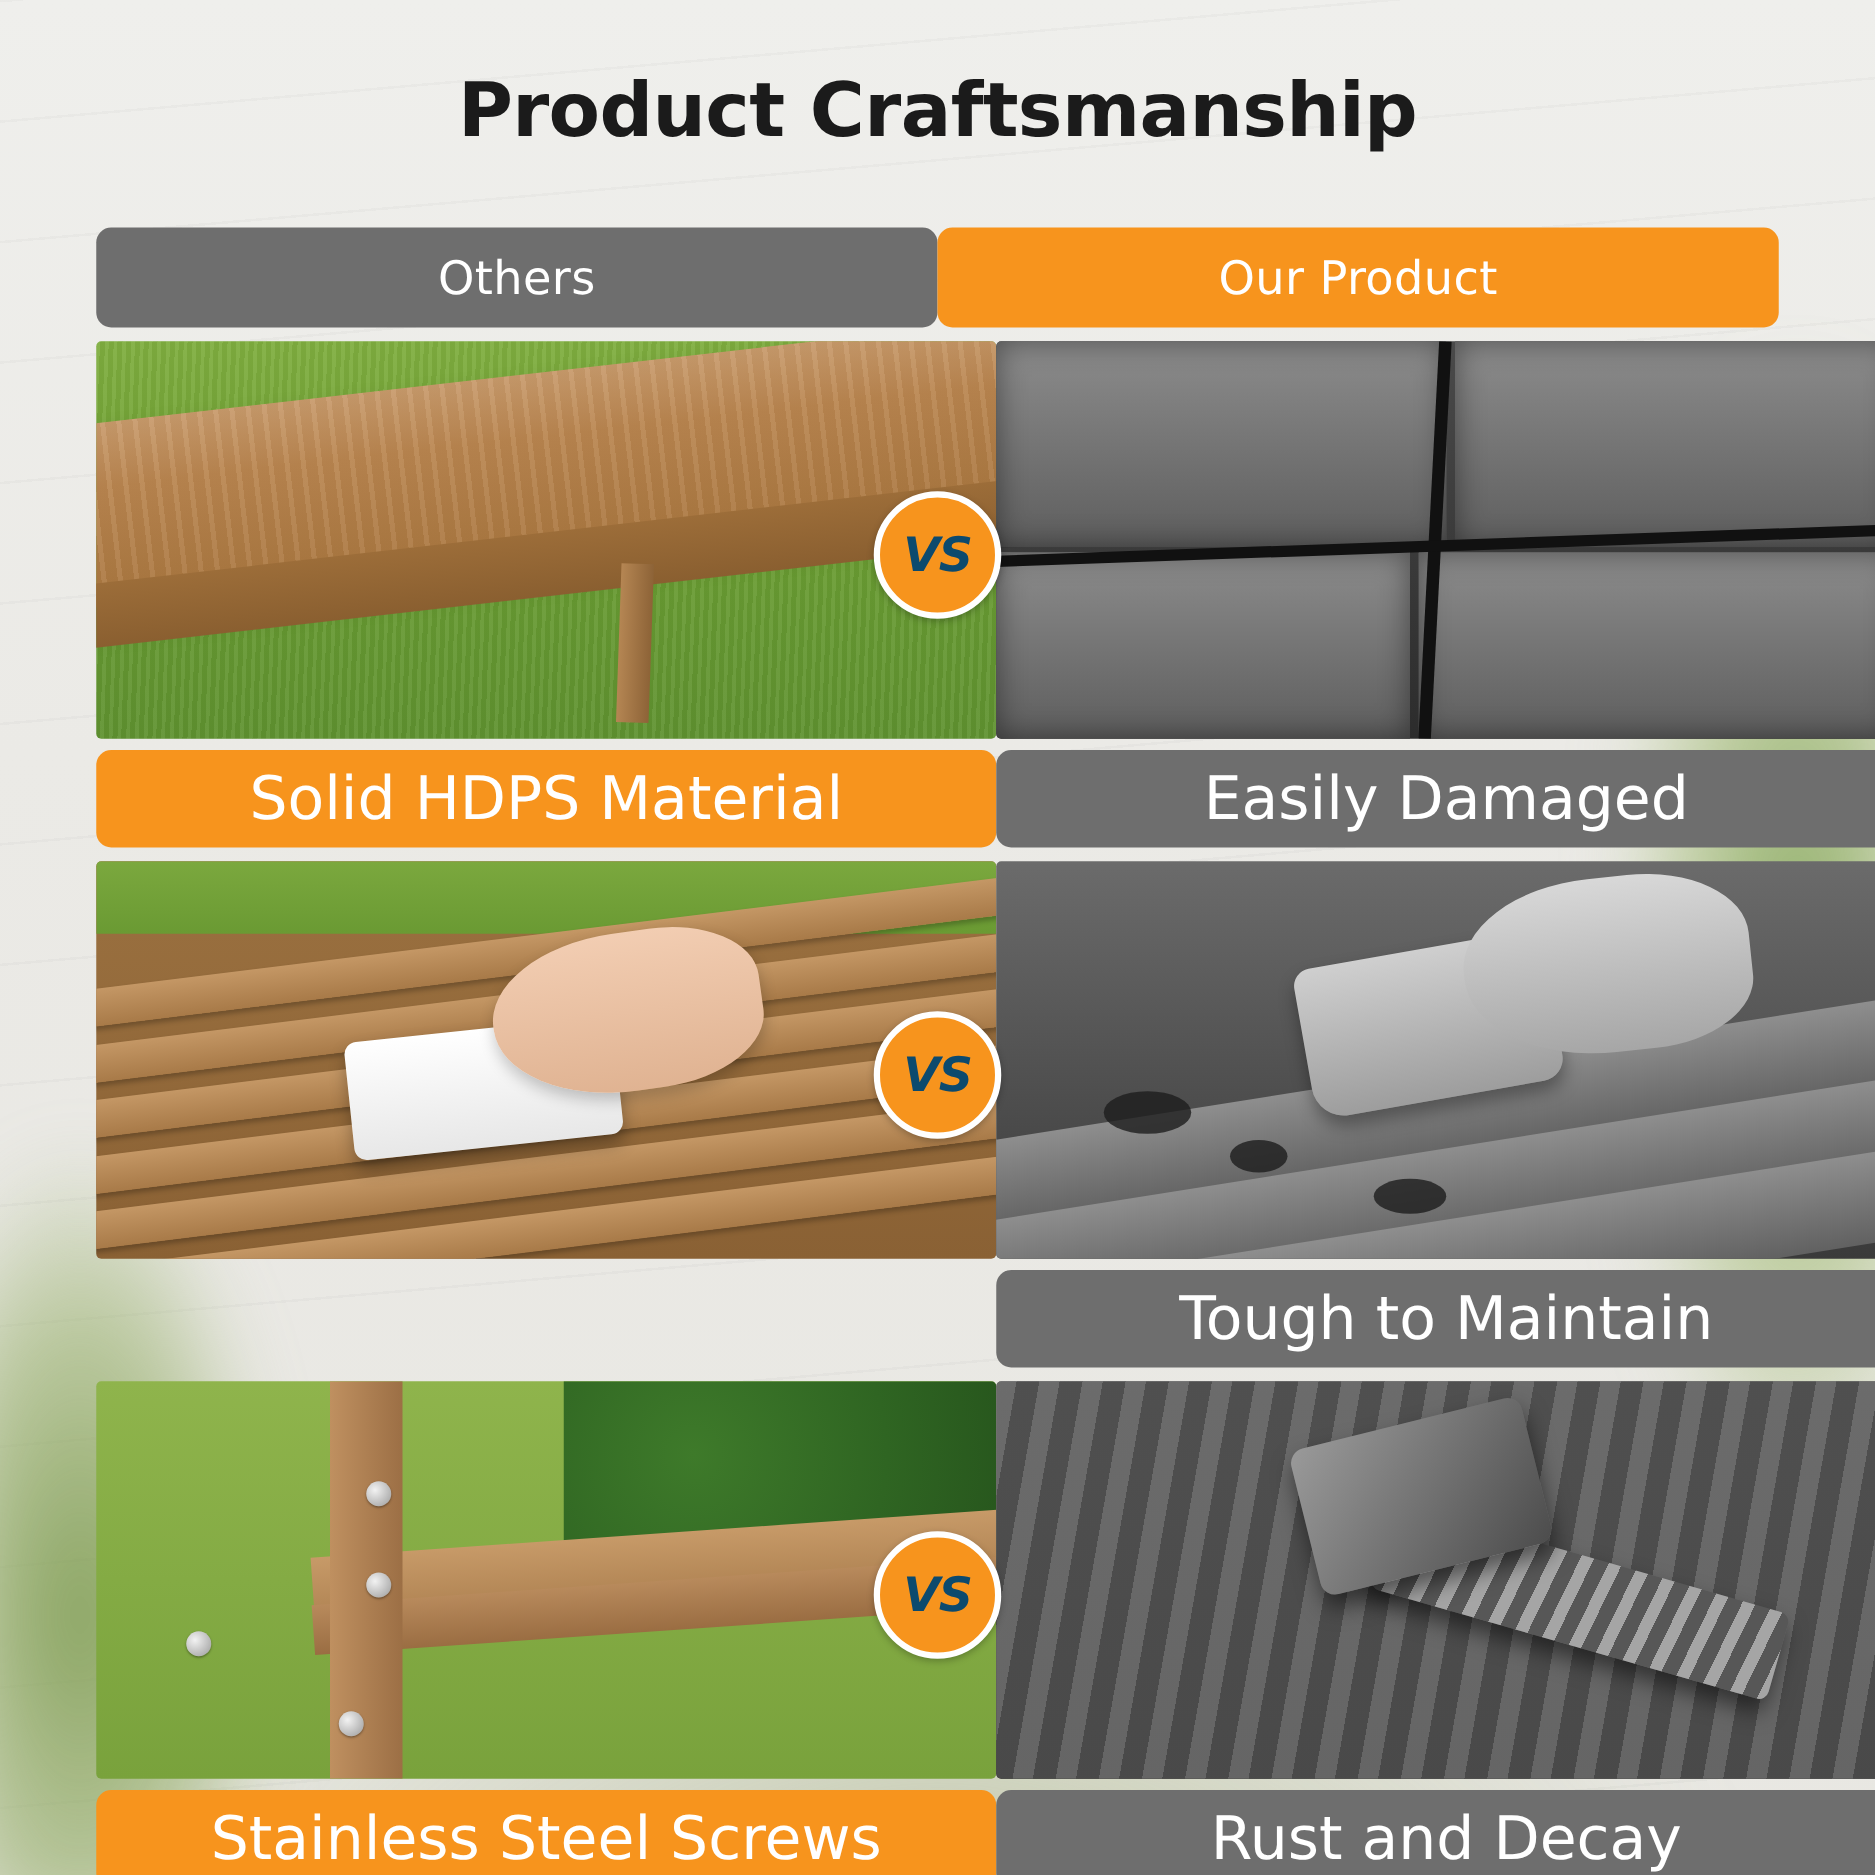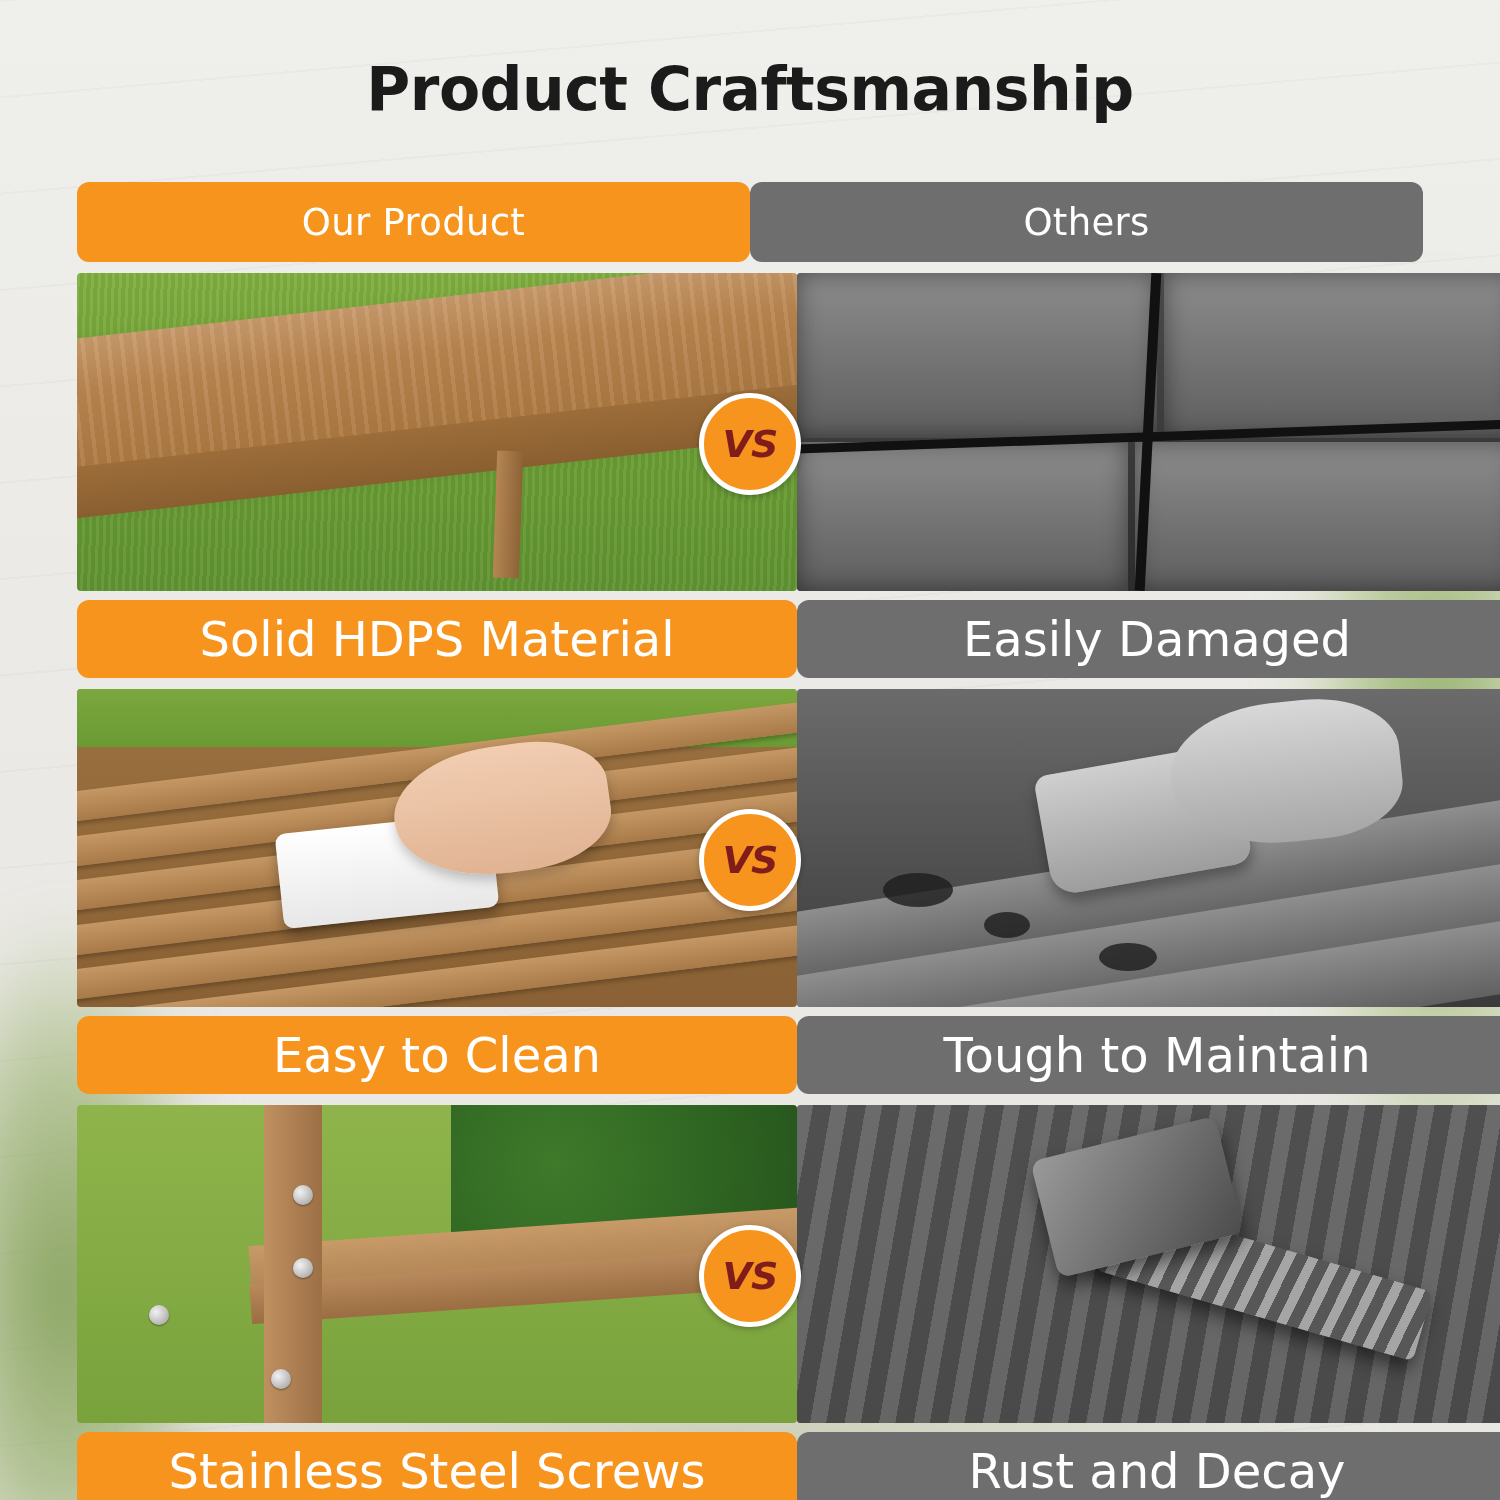--- a/index.html
+++ b/index.html
@@ -90,21 +90,21 @@
   
   .vs{
     position:absolute;
     left:50%;top:120px;transform:translate(-50%,0);
     width:92px;height:92px;border-radius:50%;
     background:#F7941D;
     border:5px solid #ffffff;
     box-shadow:0 2px 6px rgba(0,0,0,.25);
     display:flex;align-items:center;justify-content:center;
     z-index:5;
-    font-style:italic;font-weight:bold;font-size:38px;color:#7f1d1d;
+    font-style:italic;font-weight:bold;font-size:38px;color:#0c4a6e;
     letter-spacing:-1px;
   }
 
   
   
   .p1{background:linear-gradient(180deg,#7fae3f 0%,#6ea034 40%,#5f9230 100%);}
   .p1 .grassTex{
     position:absolute;inset:0;
     background:repeating-linear-gradient(92deg, rgba(255,255,255,.10) 0 3px, rgba(0,0,0,.06) 3px 7px);
     opacity:.6;
@@ -249,22 +249,22 @@
   <div class="bg-blur-left"></div>
   <div class="bg-blur-right"></div>
   <div class="bg-blur-bottom"></div>
 </div>
 
 <div class="title">Product Craftsmanship</div>
 
 <div class="grid">
 
   <div class="header-row">
+    <div class="hdr others">Others</div>
     <div class="hdr ours">Our Product</div>
-    <div class="hdr others">Others</div>
   </div>
 
   <div class="pair">
     <div class="col">
       <div class="photo p1">
         <div class="grassTex"></div>
         <div class="plank">
             <div class="wood"></div>
           </div>
         <div class="plank2"></div>
@@ -294,21 +294,20 @@
         <div class="grassTop"></div>
         <div class="slat" style="top:18%;"></div>
         <div class="slat" style="top:32%;"></div>
         <div class="slat" style="top:46%;"></div>
         <div class="slat" style="top:60%;"></div>
         <div class="slat" style="top:74%;"></div>
         <div class="slat" style="top:88%;"></div>
         <div class="towel"></div>
         <div class="hand"></div>
       </div>
-      <div class="caption ours">Easy to Clean</div>
     </div>
 
     <div class="vs">VS</div>
 
     <div class="col">
       <div class="photo o2 gray">
         <div class="plank" style="top:52%;"></div>
         <div class="plank" style="top:72%;"></div>
         <div class="plank" style="top:90%;"></div>
         <div class="stain" style="left:12%;top:58%;width:70px;height:34px;"></div>

